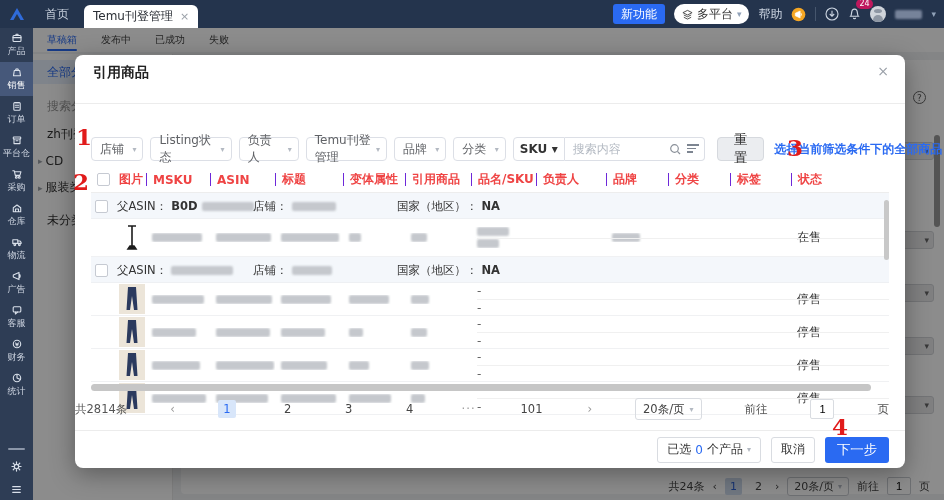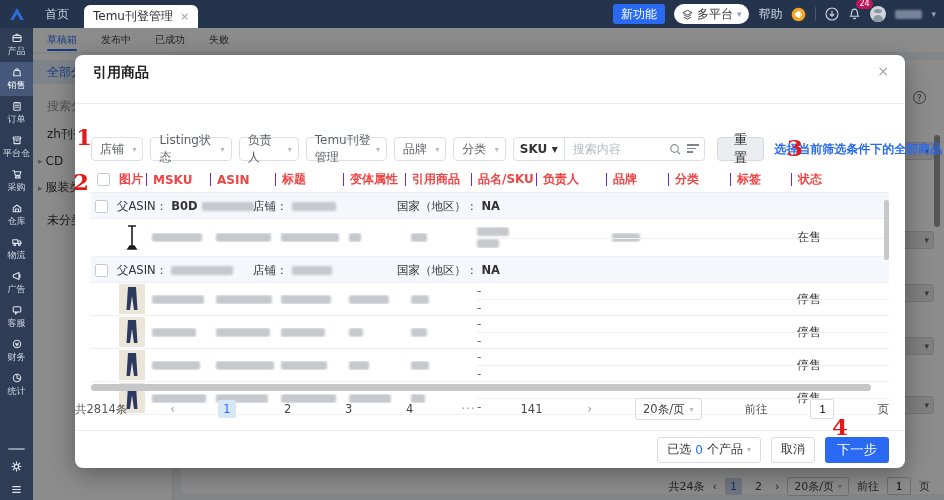--- a/index.html
+++ b/index.html
@@ -608,21 +608,21 @@
     <div class="vscroll"></div>
 
     <div class="m-pg">
       <span>共2814条</span>
       <span class="arr">‹</span>
       <span class="pnum on">1</span>
       <span class="pnum">2</span>
       <span class="pnum">3</span>
       <span class="pnum">4</span>
       <span class="dots">···</span>
-      <span class="pnum">141</span>
+      <span class="pnum">101</span>
       <span class="arr">›</span>
       <span class="sizer">
           <span>20条/页</span>
           <span class="cv2">▾</span>
         </span>
       <span>前往</span>
       <input class="goto-in" value="1" style="">
       <span>页</span>
     </div>
 

